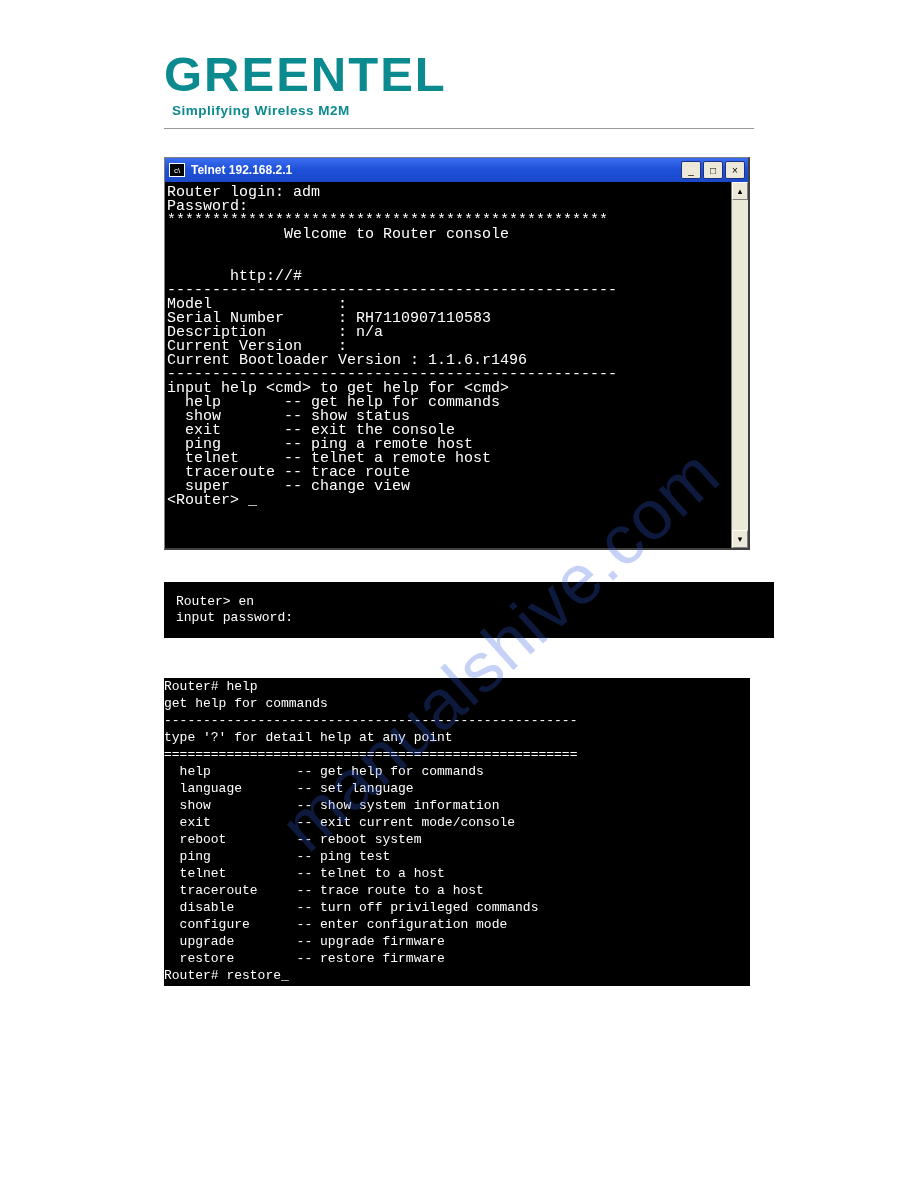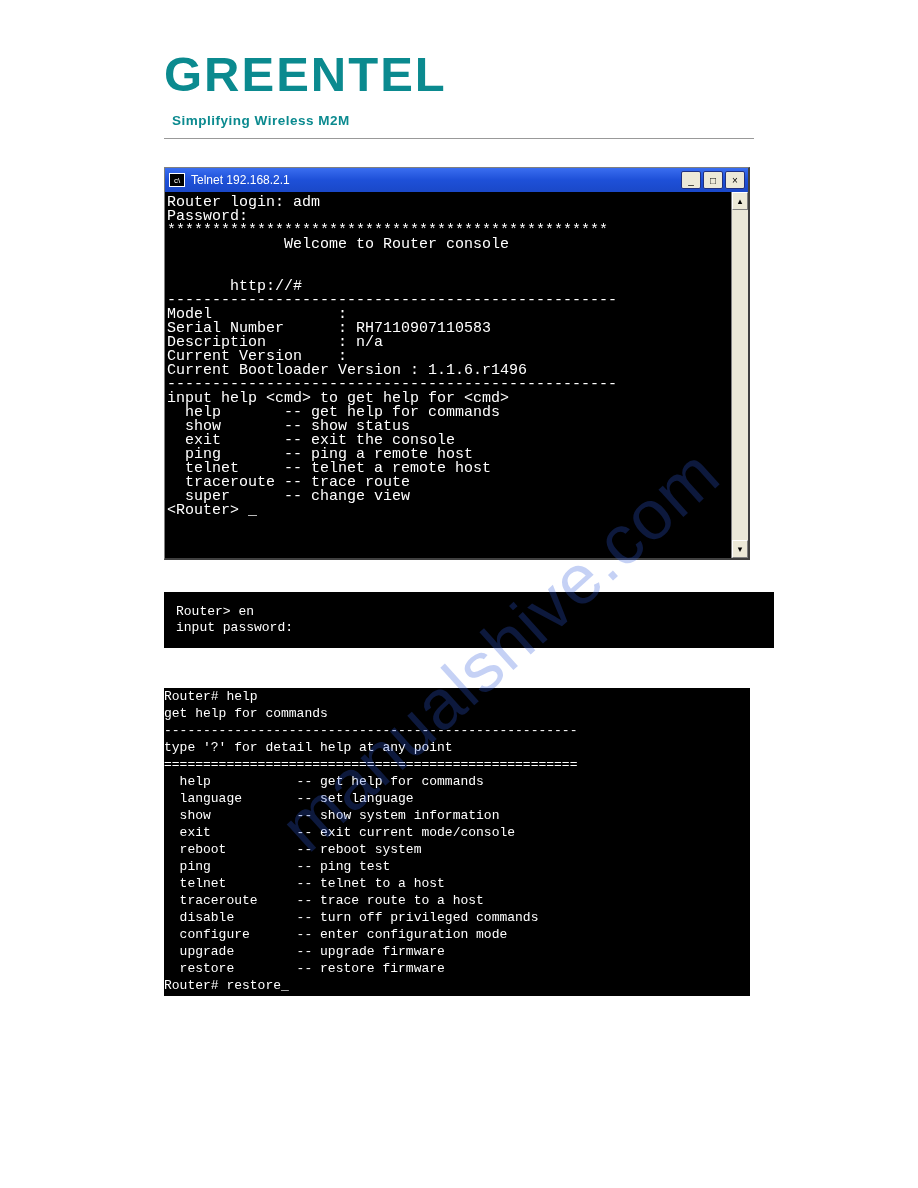--- a/index.html
+++ b/index.html
@@ -21,21 +21,21 @@
     font-size: 49px;
     font-weight: bold;
     color: #0b8a8f;
     letter-spacing: 2px;
     line-height: 1;
   }
   .logo-sub {
     font-size: 13.5px;
     color: #0b8a8f;
     letter-spacing: 0.5px;
-    margin-top: 14px;
+    margin-top: 4px;
     margin-left: 8px;
     font-weight: 600;
   }
   .hr {
     border: none;
     border-top: 1px solid #999;
     margin: 10px 0 28px 0;
   }
   .window {
     border: 1px solid #808080;
@@ -63,21 +63,21 @@
     margin-right: 6px;
     position: relative;
     display: flex;
     align-items: center;
     justify-content: center;
     font-size: 8px;
     color:#fff;
   }
   .titlebar-title {
     flex: 1;
-    font-weight: normal;
+    font-weight: bold;
   }
   .win-btns {
     display: flex;
     gap: 2px;
   }
   .win-btn {
     width: 18px;
     height: 16px;
     background: #ece9d8;
     border: 1px solid #203080;

